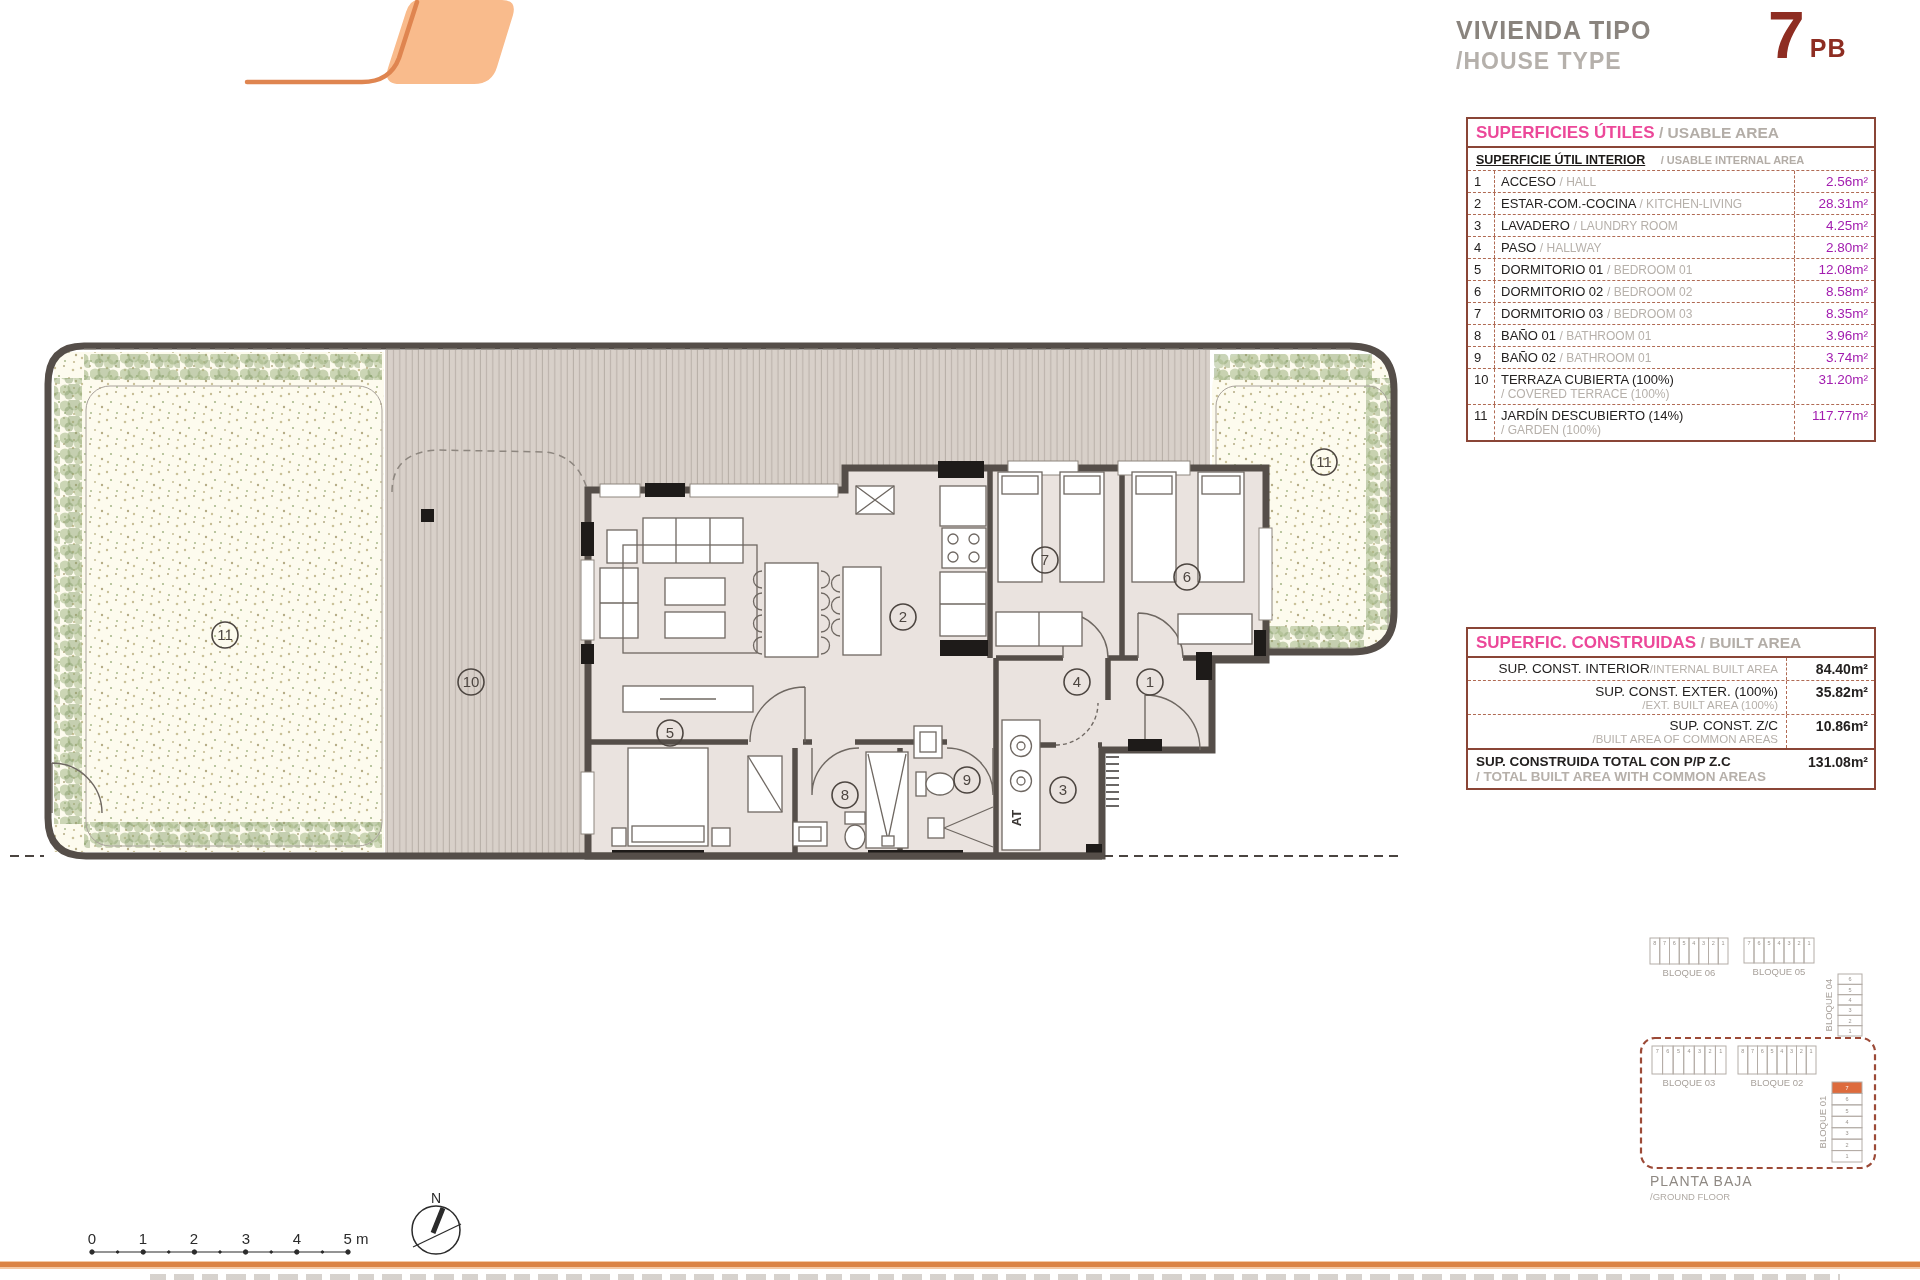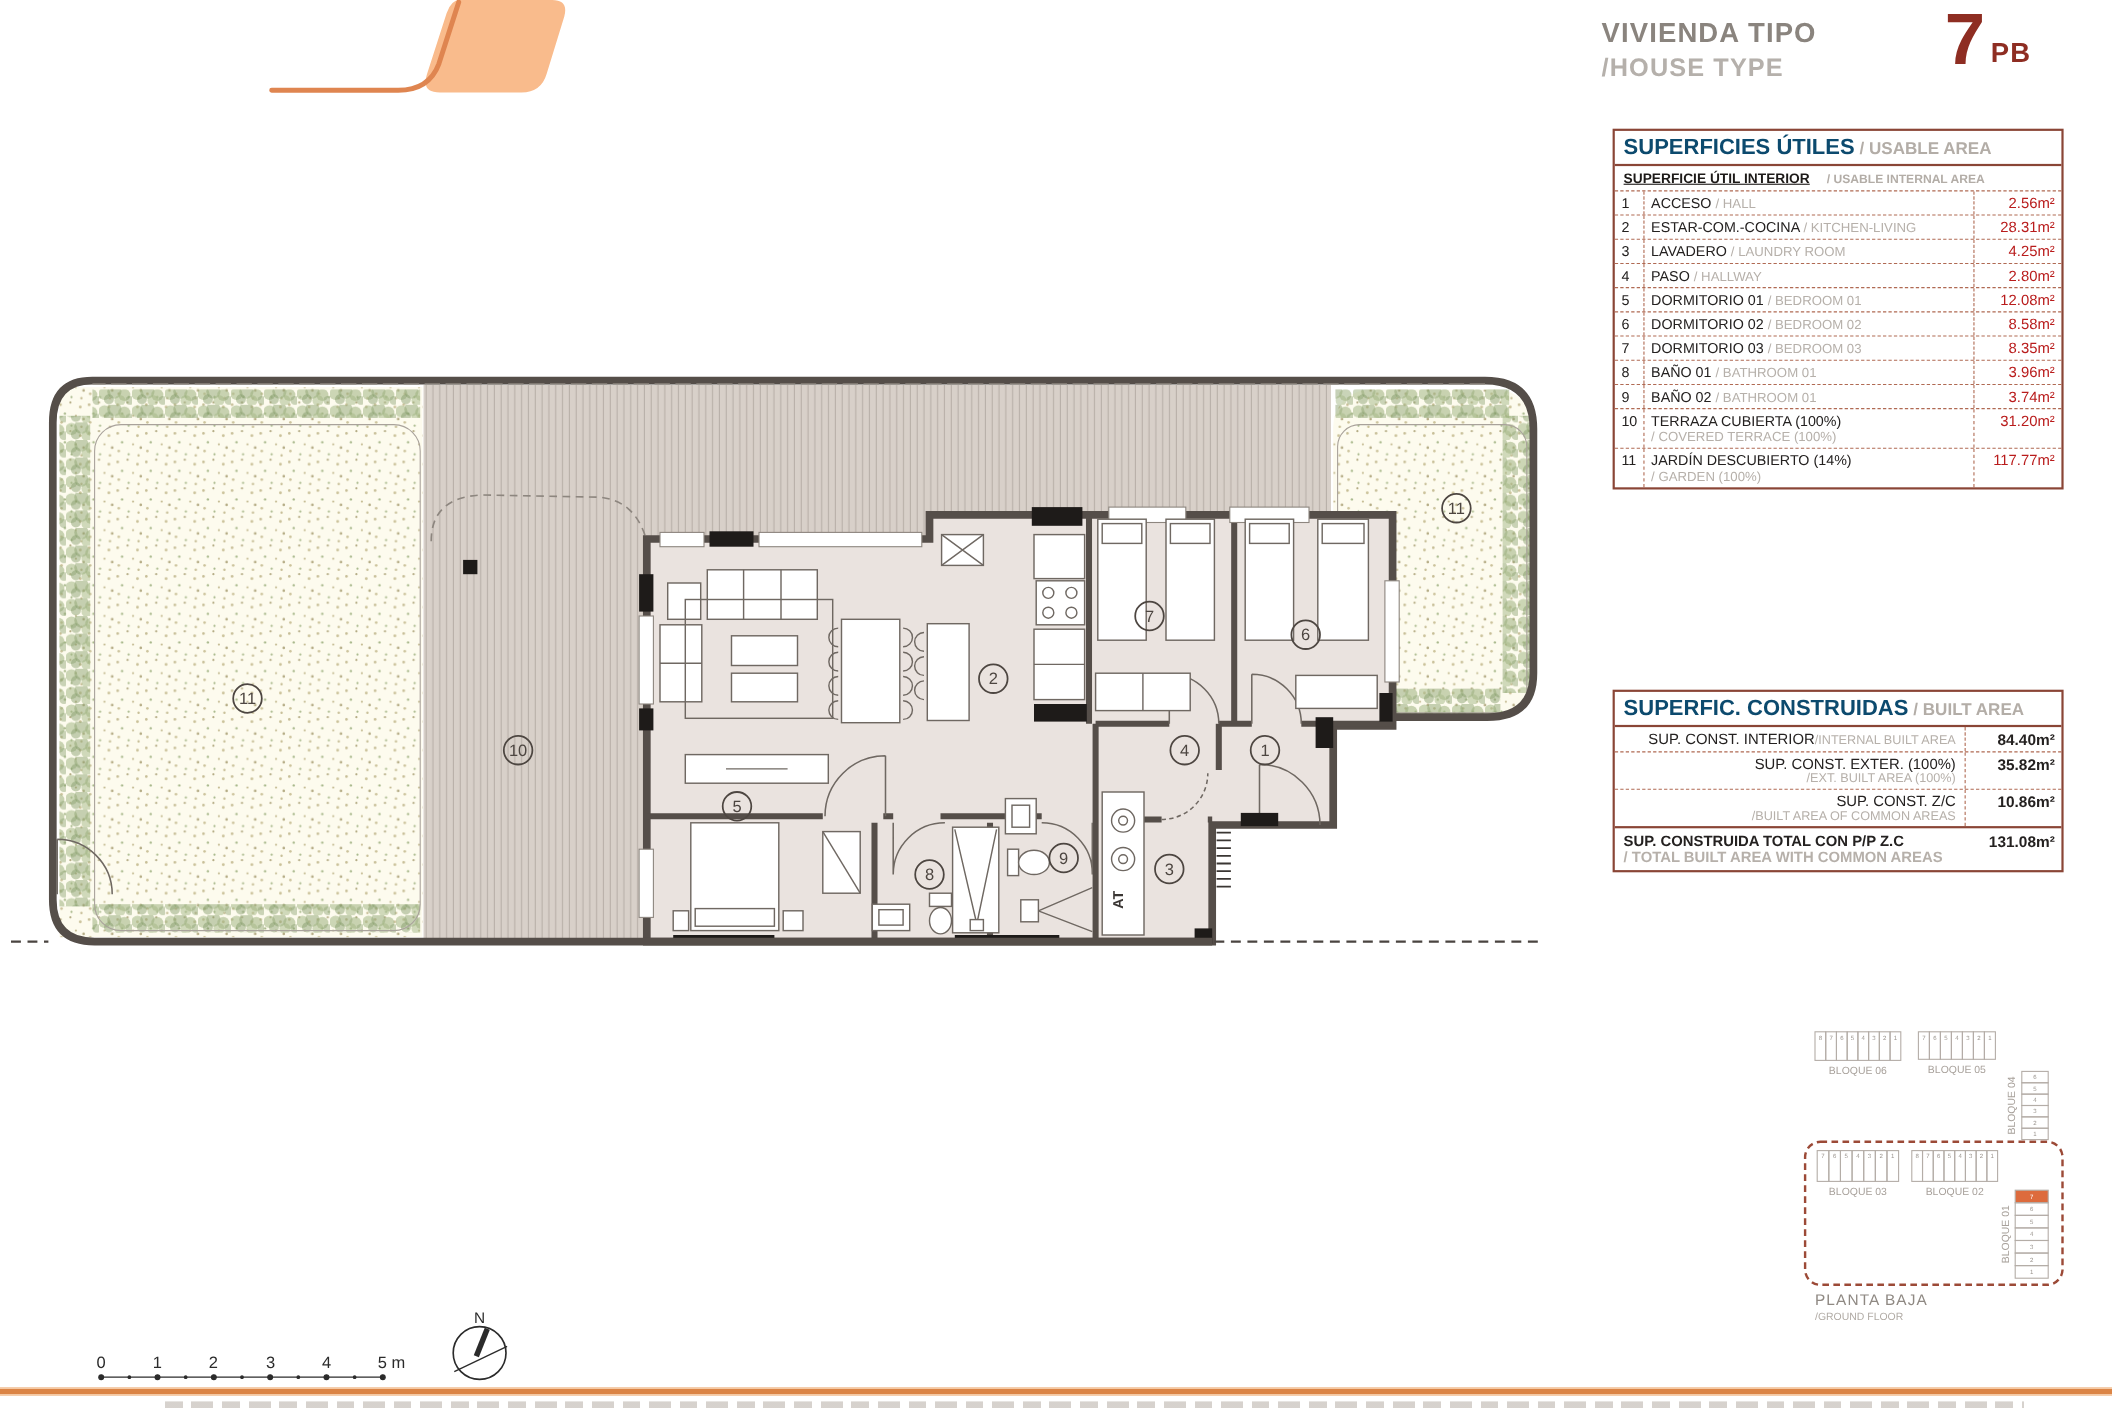--- a/index.html
+++ b/index.html
@@ -12,35 +12,35 @@
   .hdr .t1 { font-size:25px; font-weight:bold; letter-spacing:1px; color:#8a847e; line-height:1.3; }
   .hdr .t2 { font-size:23px; font-weight:bold; letter-spacing:1px; color:#b5b0ab; line-height:1.3; }
   .unit { position:absolute; left:1768px; top:2px; display:flex; align-items:flex-end; }
   .unit .num { font-size:66px; font-weight:bold; color:#8e2d22; line-height:1; }
   .unit .suf { font-size:25px; font-weight:bold; color:#8e2d22; margin-left:5px; margin-bottom:5px; letter-spacing:1px; }
 
   
   .atable { position:absolute; left:1466px; width:410px; background:#fff;
             border:2px solid #8a4536; color:#242120; }
   .atable .title { padding:4px 8px 3px 8px; border-bottom:2px solid #8a4536; }
-  .atable .title .es { font-size:20px; font-weight:bold; color:#0c4a6e; }
+  .atable .title .es { font-size:17px; font-weight:bold; color:#ec4899; }
   .atable .title .en { font-size:15.5px; font-weight:bold; color:#b3ada7; }
   .atable .sub { padding:2px 8px; border-bottom:1.5px dashed #b06a53; }
   .atable .sub .es { font-size:12.5px; font-weight:bold; color:#1d1a18;text-decoration:underline; }
   .atable .sub .en { font-size:11px; font-weight:bold; color:#b3ada7;margin-left:11px; }
   .row { display:flex; border-bottom:1.5px dashed #b06a53; align-items:stretch; }
   .row:last-of-type { border-bottom:none; }
   .row .num { width:27px; padding:3px 3px 3px 6px; border-right:1.5px dashed #b06a53;
               font-size:13px; color:#242120; }
   .row .names { flex:1; padding:3px 6px; font-size:13px; }
   .row .names .es { color:#242120; }
   .row .names .en { color:#b6b0aa; font-size:12px; }
   .row .names.stack .en { display:block; }
   .row .val { width:80px; border-left:1.5px dashed #b06a53; text-align:right;
-              padding:3px 6px 3px 2px; font-size:13.5px; color:#b91c1c; }
+              padding:3px 6px 3px 2px; font-size:13.5px; color:#a21caf; }
   .trow { display:flex; border-top:2px solid #8a4536; padding:3px 0; }
   .trow .names { flex:1; padding:1px 8px; font-size:13.5px; font-weight:bold; }
   .trow .names .en { color:#b6b0aa; }
   .trow .names .en2 { color:#b6b0aa; display:block; }
   .trow .val { width:88px; text-align:right; padding:1px 6px 1px 0; font-size:14px; font-weight:bold; }
   .brow { display:flex; border-bottom:1.5px dashed #b06a53; }
   .brow .names { flex:1; padding:3px 8px; font-size:13.5px;text-align:right; }
   .brow .names .es { color:#242120; }
   .brow .names .en { color:#b6b0aa; font-size:11.5px; }
   .brow .names.stack .en { display:block; }

